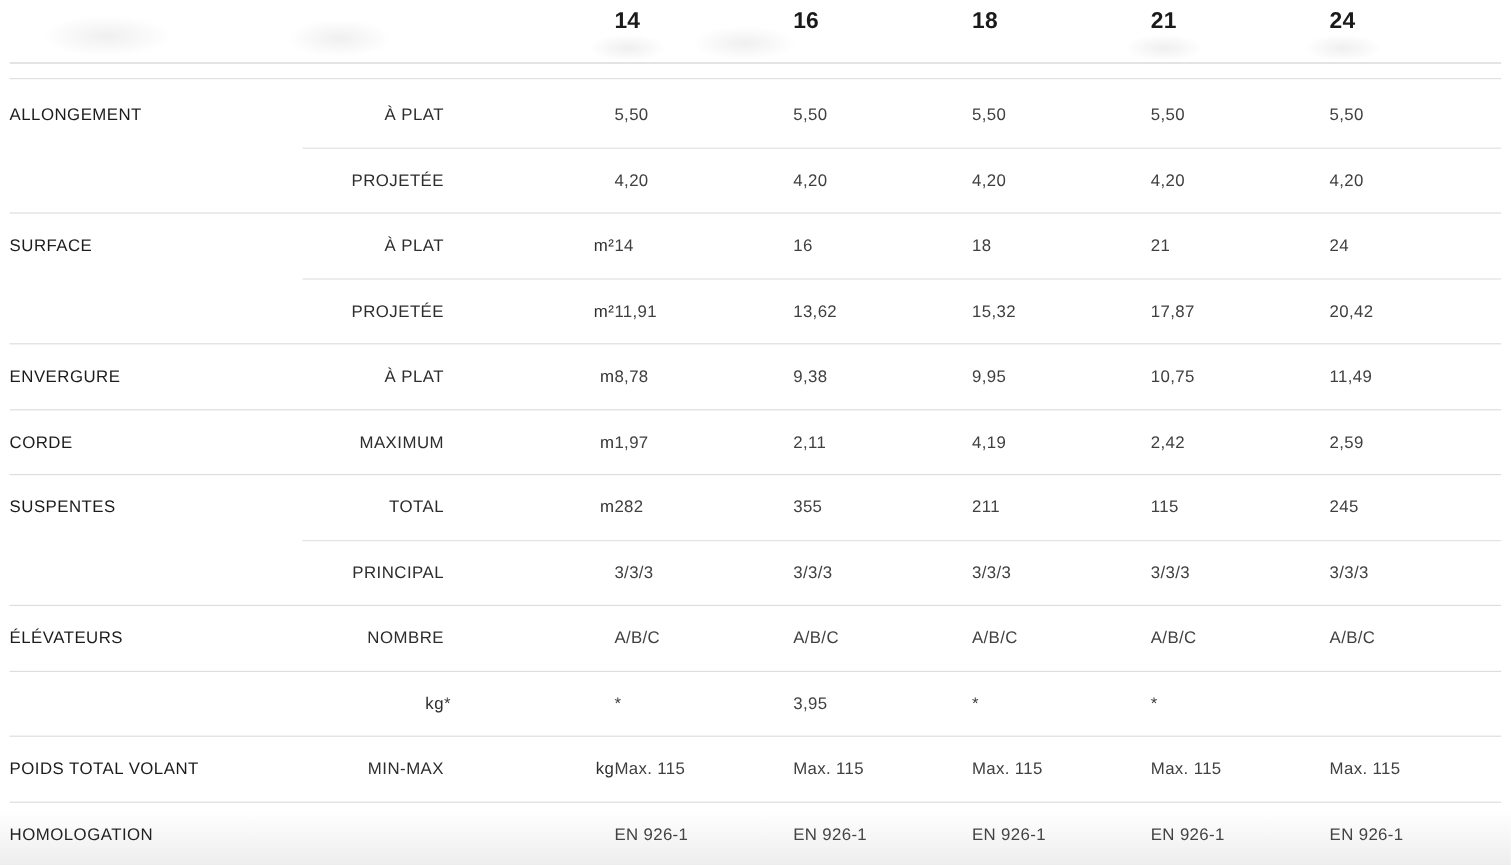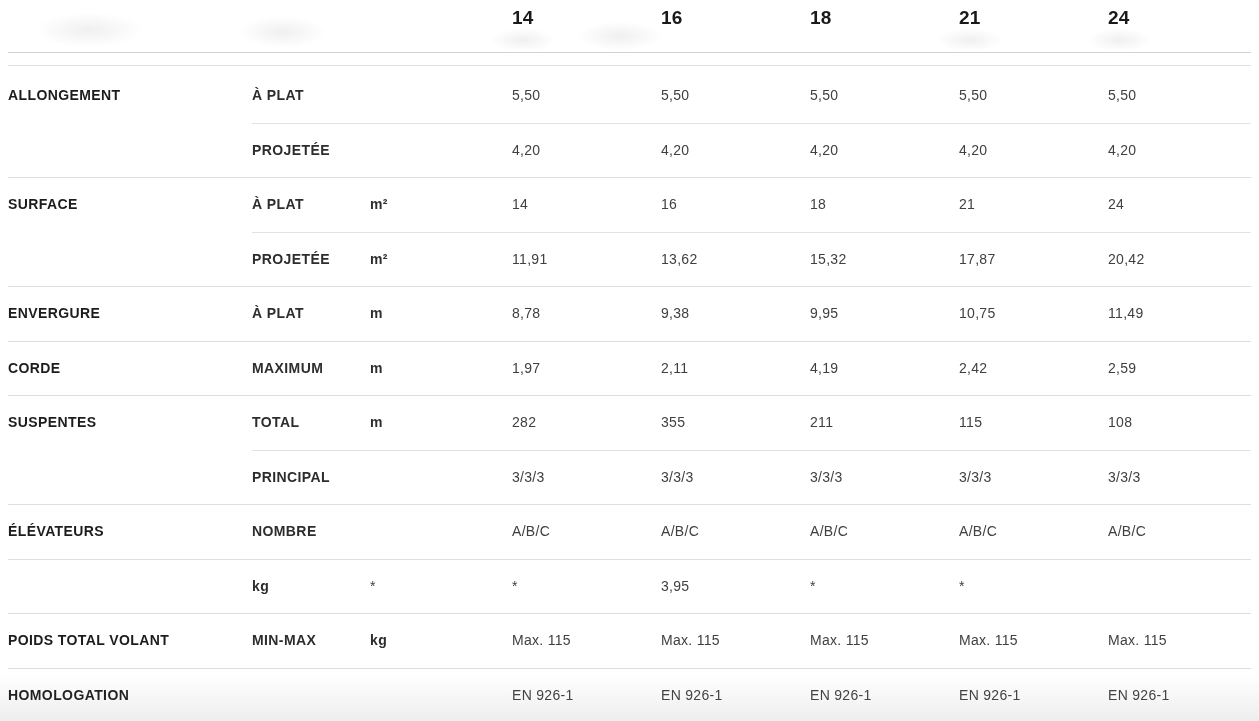--- a/index.html
+++ b/index.html
@@ -21,22 +21,22 @@
   .hline1 { position:absolute; left:0; right:0; top:52px; height:1px; background:#d2d2d2; }
   .hline2 { position:absolute; left:0; right:0; top:65px; height:1px; background:#e0e0e0; }
   .blob { position:absolute; pointer-events:none;
           background:radial-gradient(closest-side, rgba(160,160,160,0.16), rgba(160,160,160,0.0) 72%); }
 
   
   .row { position:relative; height:54.5px; }
   .row .divider { position:absolute; top:0; height:1px; right:0; background:#dedede; }
   .row .divider.full { left:0; }
   .row .divider.sub  { left:244px; background:#e2e2e2; }
-  .cell-label { font-size:14px; font-weight:700; color:#1c1c1c; letter-spacing:0.4px; }
-  .cell-sub, .cell-unit { font-size:14px; font-weight:700; color:#2d2d2d; letter-spacing:0.4px; }
+  .cell-label { font-size:14px; font-weight:400; color:#1c1c1c; letter-spacing:0.4px; }
+  .cell-sub, .cell-unit { font-size:14px; font-weight:400; color:#2d2d2d; letter-spacing:0.4px;text-align:right; }
   .cell-val  { font-size:14px; font-weight:400; color:#404040; letter-spacing:0.3px; }
 
   
   .bottom-fade { position:absolute; left:0; right:0; bottom:0; height:46px; pointer-events:none;
                  background:linear-gradient(to bottom, rgba(120,120,120,0) 0%, rgba(120,120,120,0.13) 100%); }
 </style>
 </head>
 <body>
 
 <div class="table-wrap">
@@ -128,21 +128,21 @@
   </div>
       <div class="row grid-line">
         <div class="divider full"></div>
     <div class="cell-label">SUSPENTES</div>
     <div class="cell-sub">TOTAL</div>
     <div class="cell-unit">m</div>
     <div class="cell-val">282</div>
     <div class="cell-val">355</div>
     <div class="cell-val">211</div>
     <div class="cell-val">115</div>
-    <div class="cell-val">108</div>
+    <div class="cell-val">245</div>
   </div>
       <div class="row grid-line">
         <div class="divider sub"></div>
     <div class="cell-label"></div>
     <div class="cell-sub">PRINCIPAL</div>
     <div class="cell-unit"></div>
     <div class="cell-val">3/3/3</div>
     <div class="cell-val">3/3/3</div>
     <div class="cell-val">3/3/3</div>
     <div class="cell-val">3/3/3</div>

